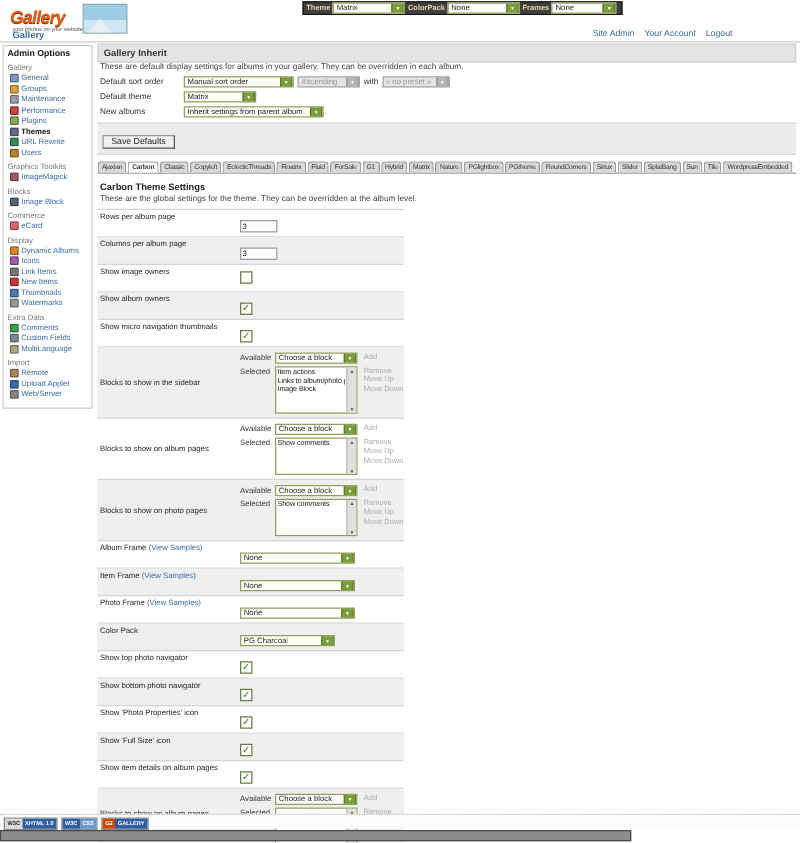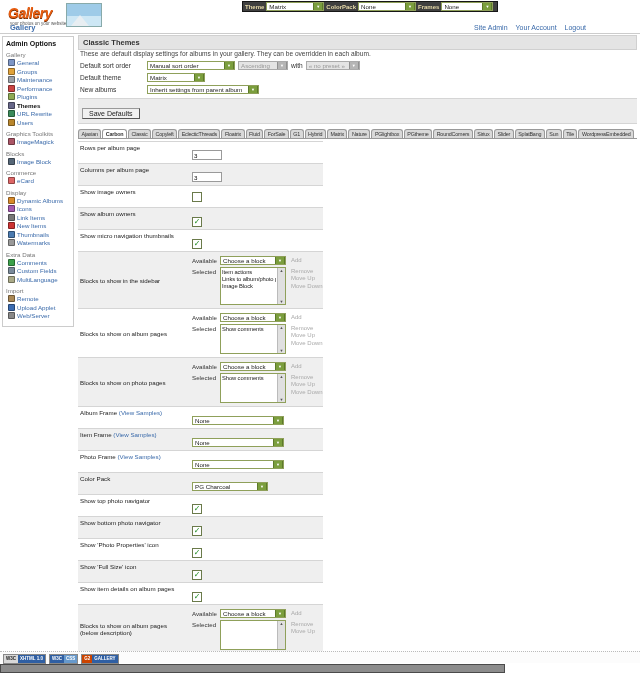--- a/index.html
+++ b/index.html
@@ -231,21 +231,21 @@
         </div>
         <div class="sb-item">
           <span class="sb-icon" style="background: rgb(136, 136, 136);"></span>
           <span class="sb-item-label">Web/Server</span>
         </div>
       </div>
     </div>
 </div>
 
 <div id="main">
-  <div id="page-title-bar">Classic Themes</div>
+  <div id="page-title-bar">Gallery Inherit</div>
   <div class="pad">
     <div class="desc">These are default display settings for albums in your gallery. They can be overridden in each album.</div>
     <div id="defaults-rows">
         <div class="drow">
           <span class="dlabel">Default sort order</span>
           <span class="sel" style="width: 88px;">
             <span class="sel-t">Manual sort order</span>
             <span class="sel-a">▼</span>
           </span>
           <span class="sel dis" style="width: 50px;">
@@ -293,20 +293,24 @@
       <span class="tab">PGlightbox</span>
       <span class="tab">PGtheme</span>
       <span class="tab">RoundCorners</span>
       <span class="tab">Siriux</span>
       <span class="tab">Slider</span>
       <span class="tab">SplatBang</span>
       <span class="tab">Sun</span>
       <span class="tab">Tile</span>
       <span class="tab">WordpressEmbedded</span>
     </div>
+  <div class="pad">
+    <div class="h2">Carbon Theme Settings</div>
+    <div class="desc">These are the global settings for the theme. They can be overridden at the album level.</div>
+  </div>
   <div id="settings-table">
       <div class="srow">
         <div class="slabel">Rows per album page</div>
         <div class="sctl"><input class="txt" type="text" value="3" style=""></div>
       </div>
       <div class="srow shade">
         <div class="slabel">Columns per album page</div>
         <div class="sctl"><input class="txt" type="text" value="3" style=""></div>
       </div>
       <div class="srow">

